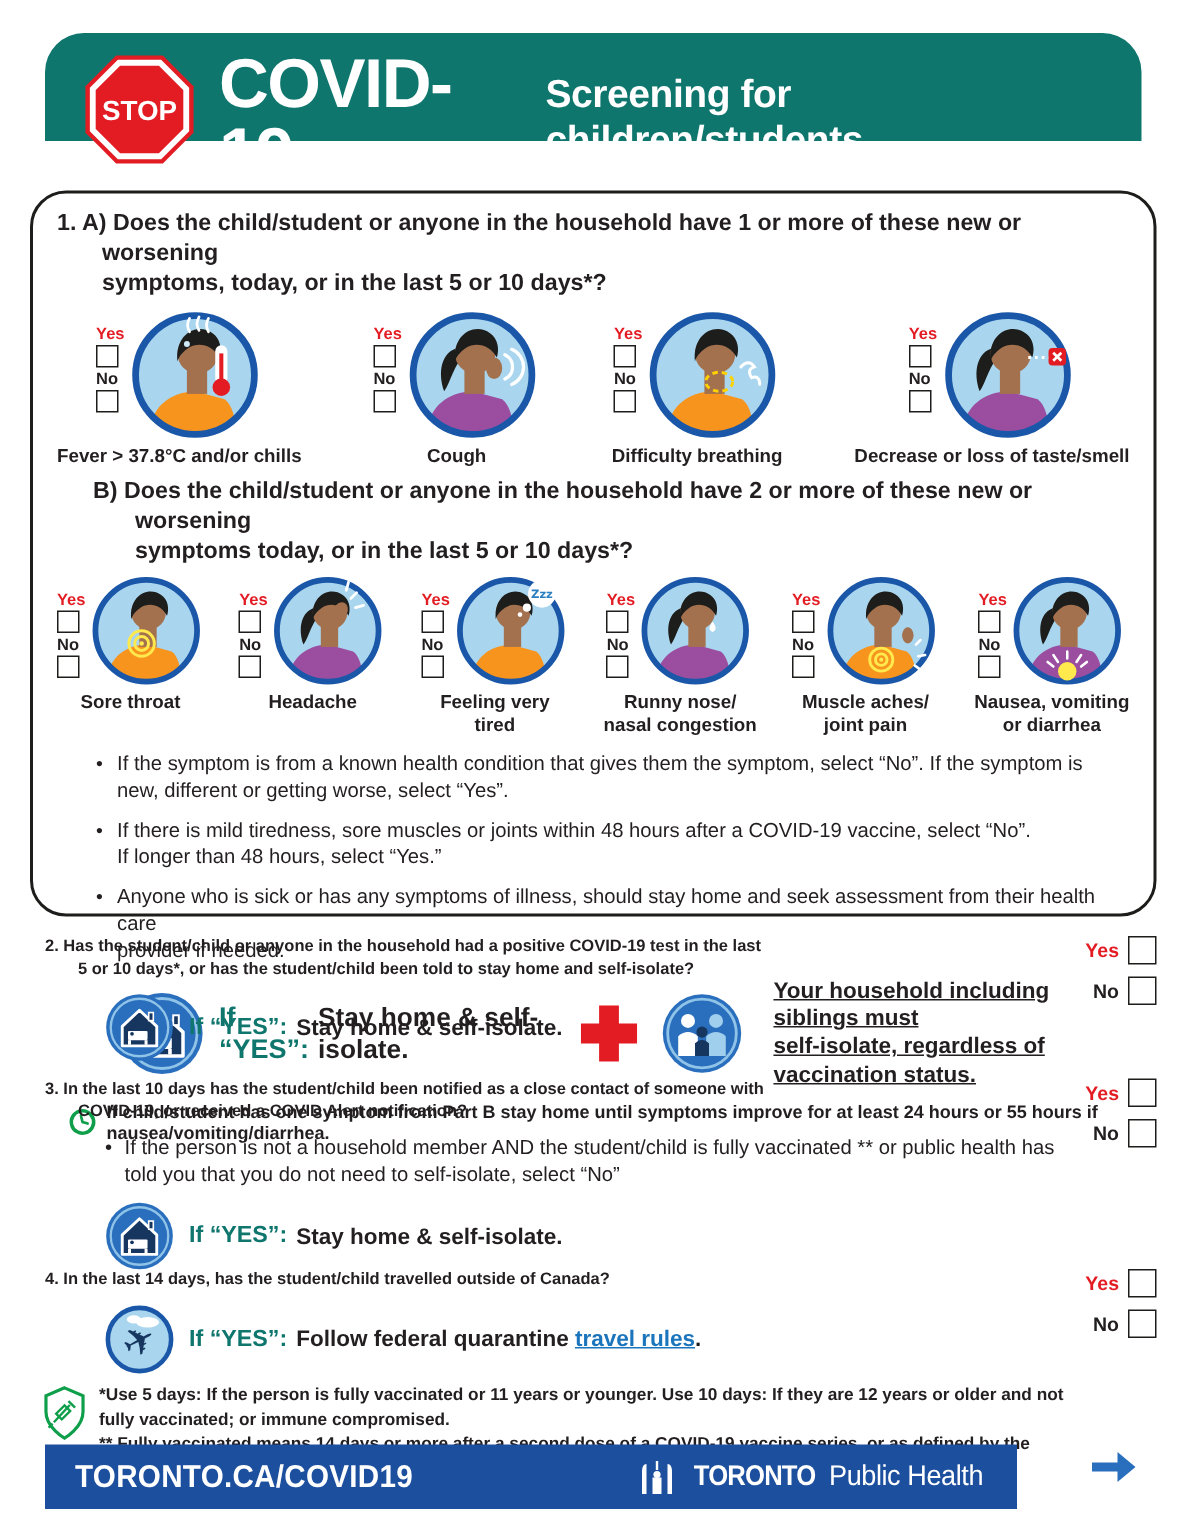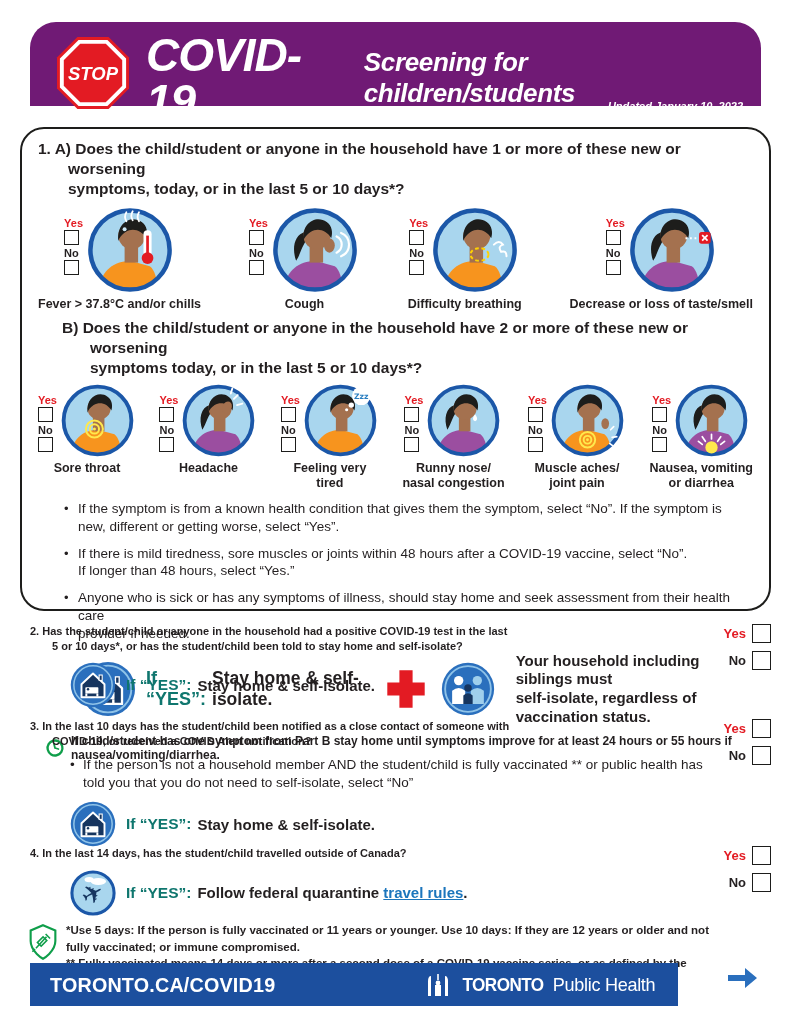--- a/index.html
+++ b/index.html
@@ -1,22 +1,22 @@
 <!DOCTYPE html>
 <html><head>
 <meta charset="utf-8">
 <style>
   * { box-sizing: border-box; margin: 0; padding: 0; }
   html,body { width:791px; height:1024px; background:#fff; }
   body { font-family:"Liberation Sans", sans-serif; color:#231f20; position:relative; overflow:hidden; }
   .preline { white-space:pre-line; }
 
   
-  .banner { position:absolute; left:30px; top:22px; width:731px; height:84px;
-            background:#701a75; border-radius:26px 26px 0 0; color:#fff;font-style:italic; }
+  .banner { position:absolute; left:30px; top:22px; width:731px; height:72px;
+            background:#0f766e; border-radius:26px 26px 0 0; color:#fff; }
   .stop-sign { position:absolute; left:26px; top:14px; width:74px; height:74px; }
   .banner-main { position:absolute; left:116px; top:10px; right:16px; }
   .title-row { display:flex; align-items:baseline; gap:14px; }
   .big-title { font-size:46px; font-weight:800; letter-spacing:-1px; line-height:1; }
   .sub-title { font-size:26px; font-weight:700; letter-spacing:-0.3px; }
   .tagline { font-size:17px; font-weight:700; margin-top:4px; }
   .updated { position:absolute; right:18px; top:78px; font-size:11px; font-weight:600; color:#fff; }
 
   
   .box1 { position:absolute; left:20px; top:127px; width:751px; height:484px;
@@ -41,21 +41,21 @@
   .bullets li { font-size:13.5px; line-height:1.32; margin-bottom:9px; white-space:pre-line;
                 position:relative; padding-left:14px; }
   .bullets li::before { content:"•"; position:absolute; left:0; top:0; font-size:13px; }
 
   .ifyes-row1 { display:flex; align-items:center; margin:2px 0 0 42px; }
   .icon-home { width:56px; height:56px; flex:0 0 auto; }
   .ifyes-red { color:#0f766e; font-size:18px; font-weight:800; margin-left:10px; }
   .ifyes-black { font-size:17.5px; font-weight:700; margin-left:6px; }
   .icon-plus { width:44px; height:44px; margin:0 12px 0 18px; flex:0 0 auto; }
   .icon-family { width:56px; height:56px; flex:0 0 auto; }
-  .household-note { font-size:15px; font-weight:700; line-height:1.25; margin-left:20px; white-space:pre-line; }
+  .household-note { font-size:15px; font-weight:700; line-height:1.25; margin-left:20px; white-space:pre-line;text-decoration:underline; }
 
   .box-note { display:flex; align-items:center; gap:7px; margin:7px 0 0 8px; }
   .icon-clock { width:18px; height:18px; transform:rotate(-14deg); flex:0 0 auto; }
   .box-note-text { font-size:12px; font-weight:700; }
 
   
   .qsec { position:absolute; left:30px; width:741px; }
   .q2 { top:624px; } .q3 { top:719px; } .q4 { top:846px; }
   .q-text { font-size:11px; font-weight:700; line-height:1.32; white-space:pre-line;
             padding-left:22px; text-indent:-22px; width:672px; }

